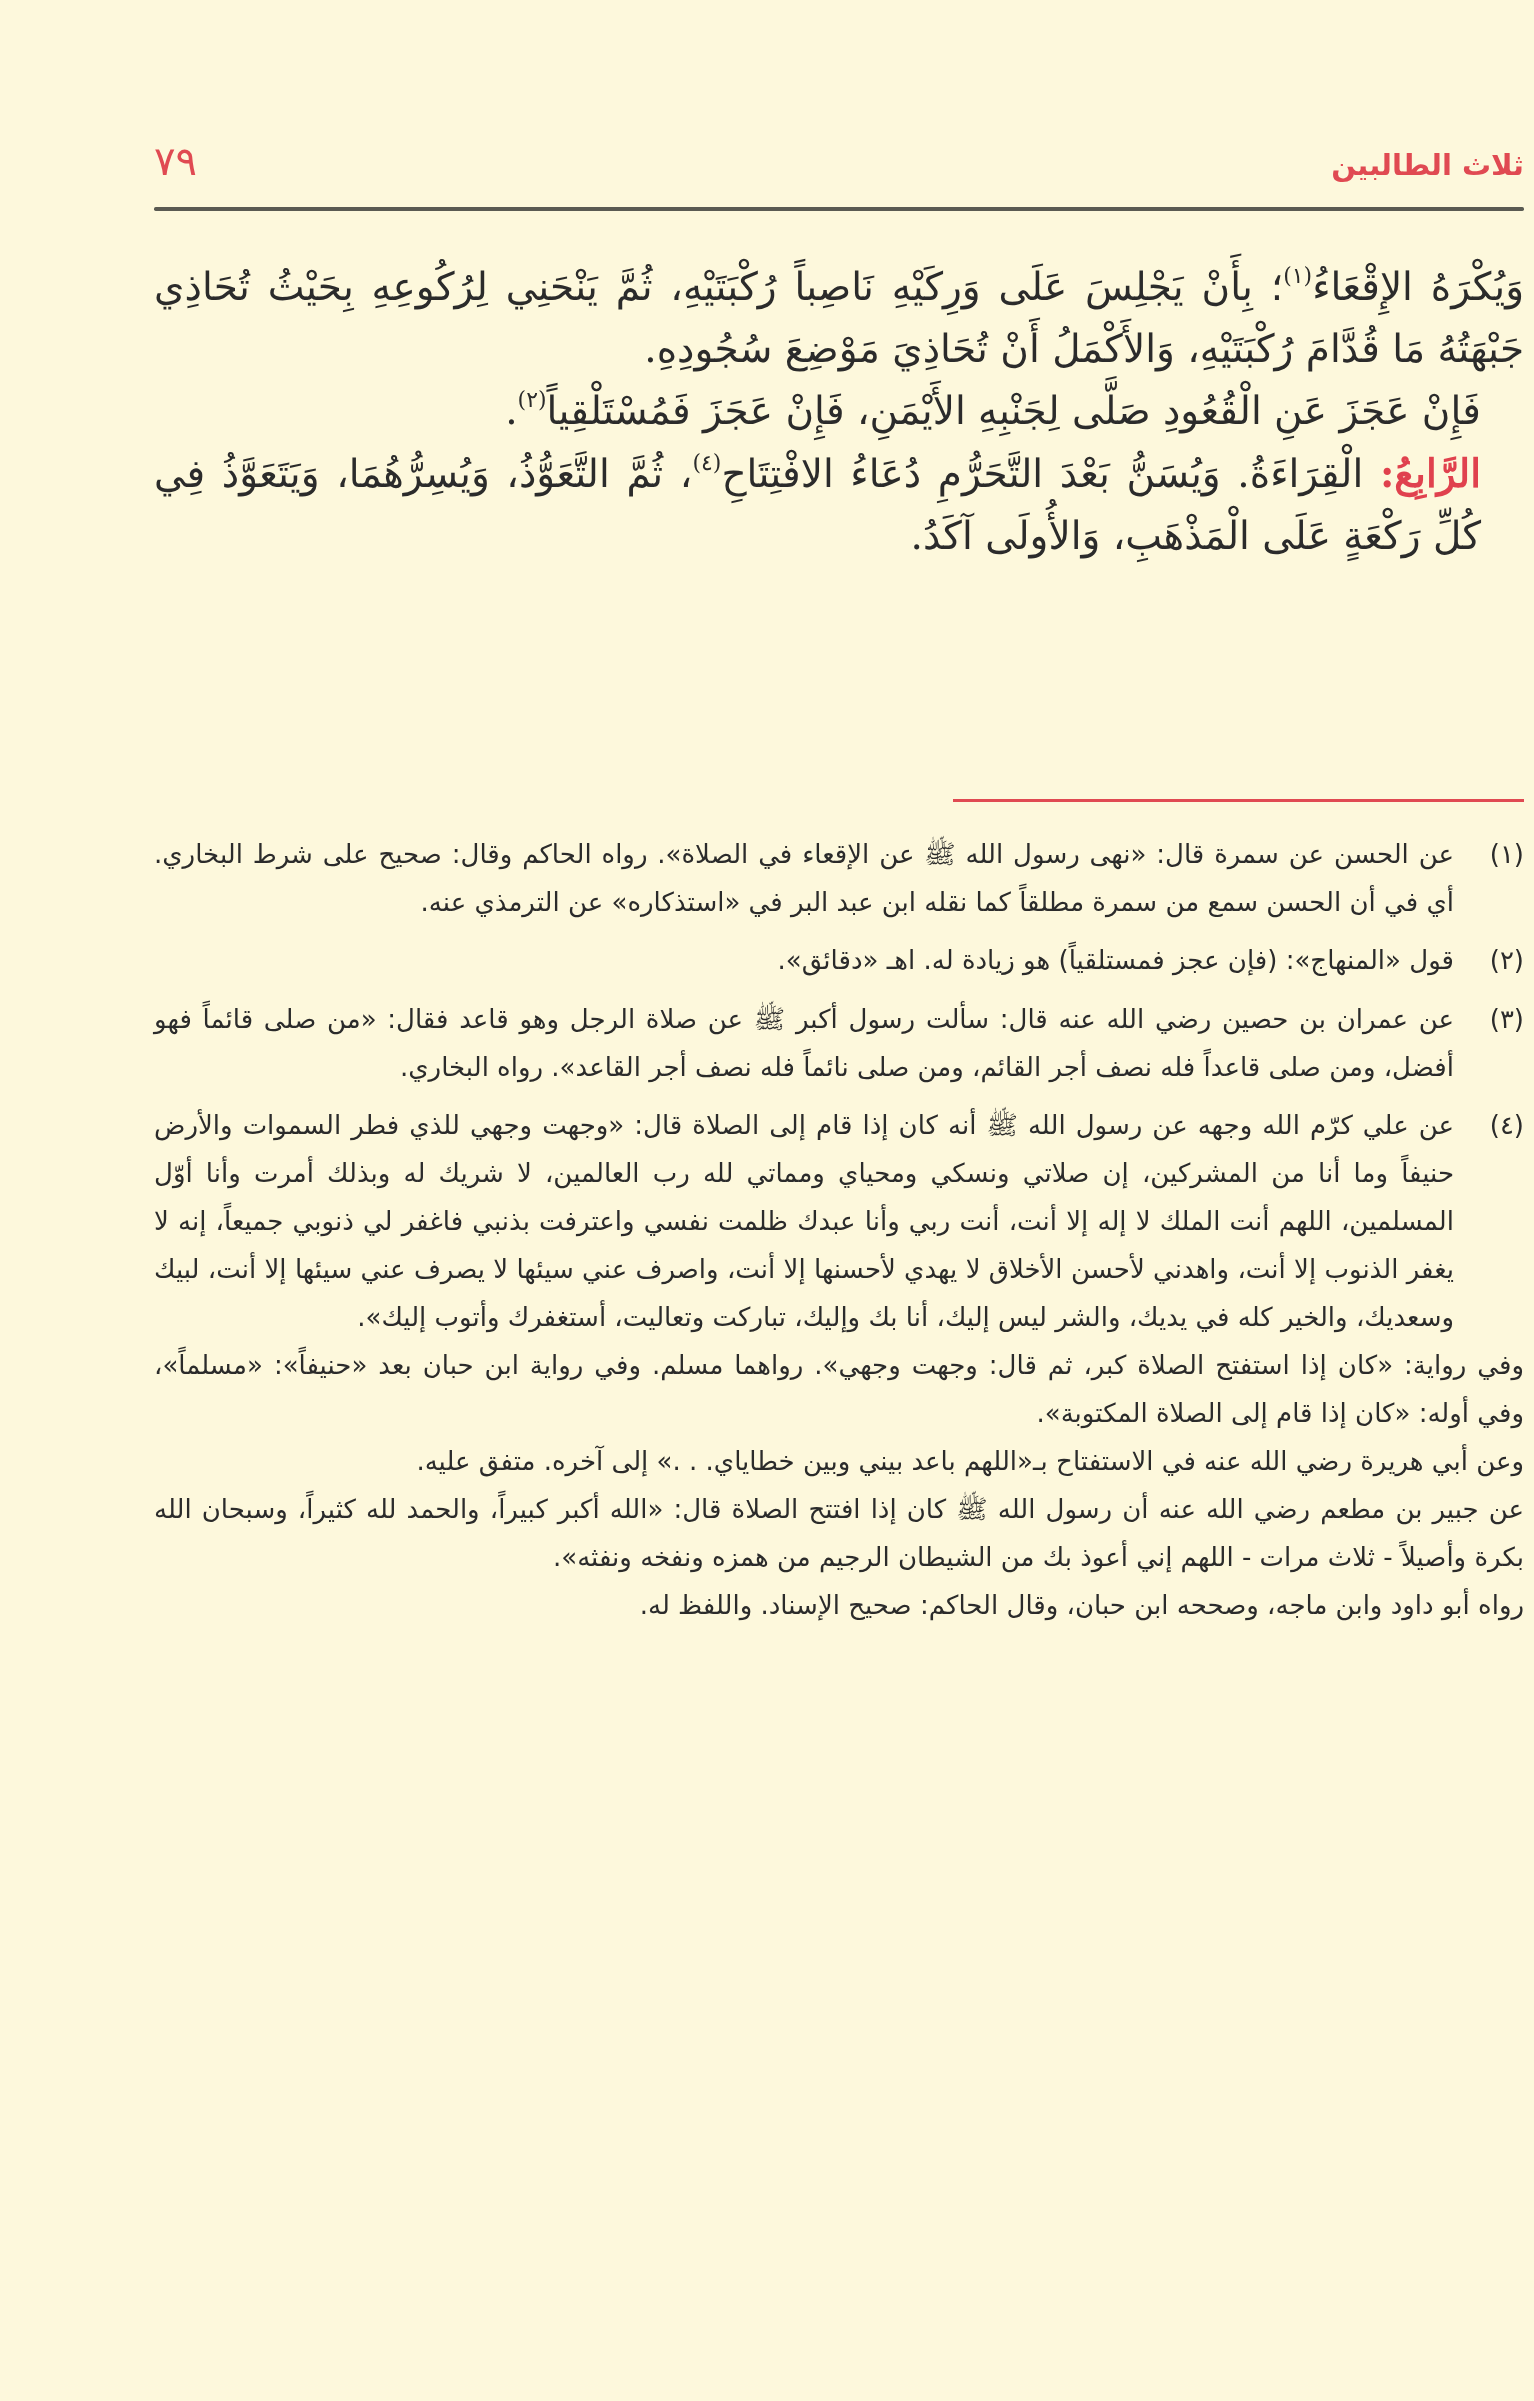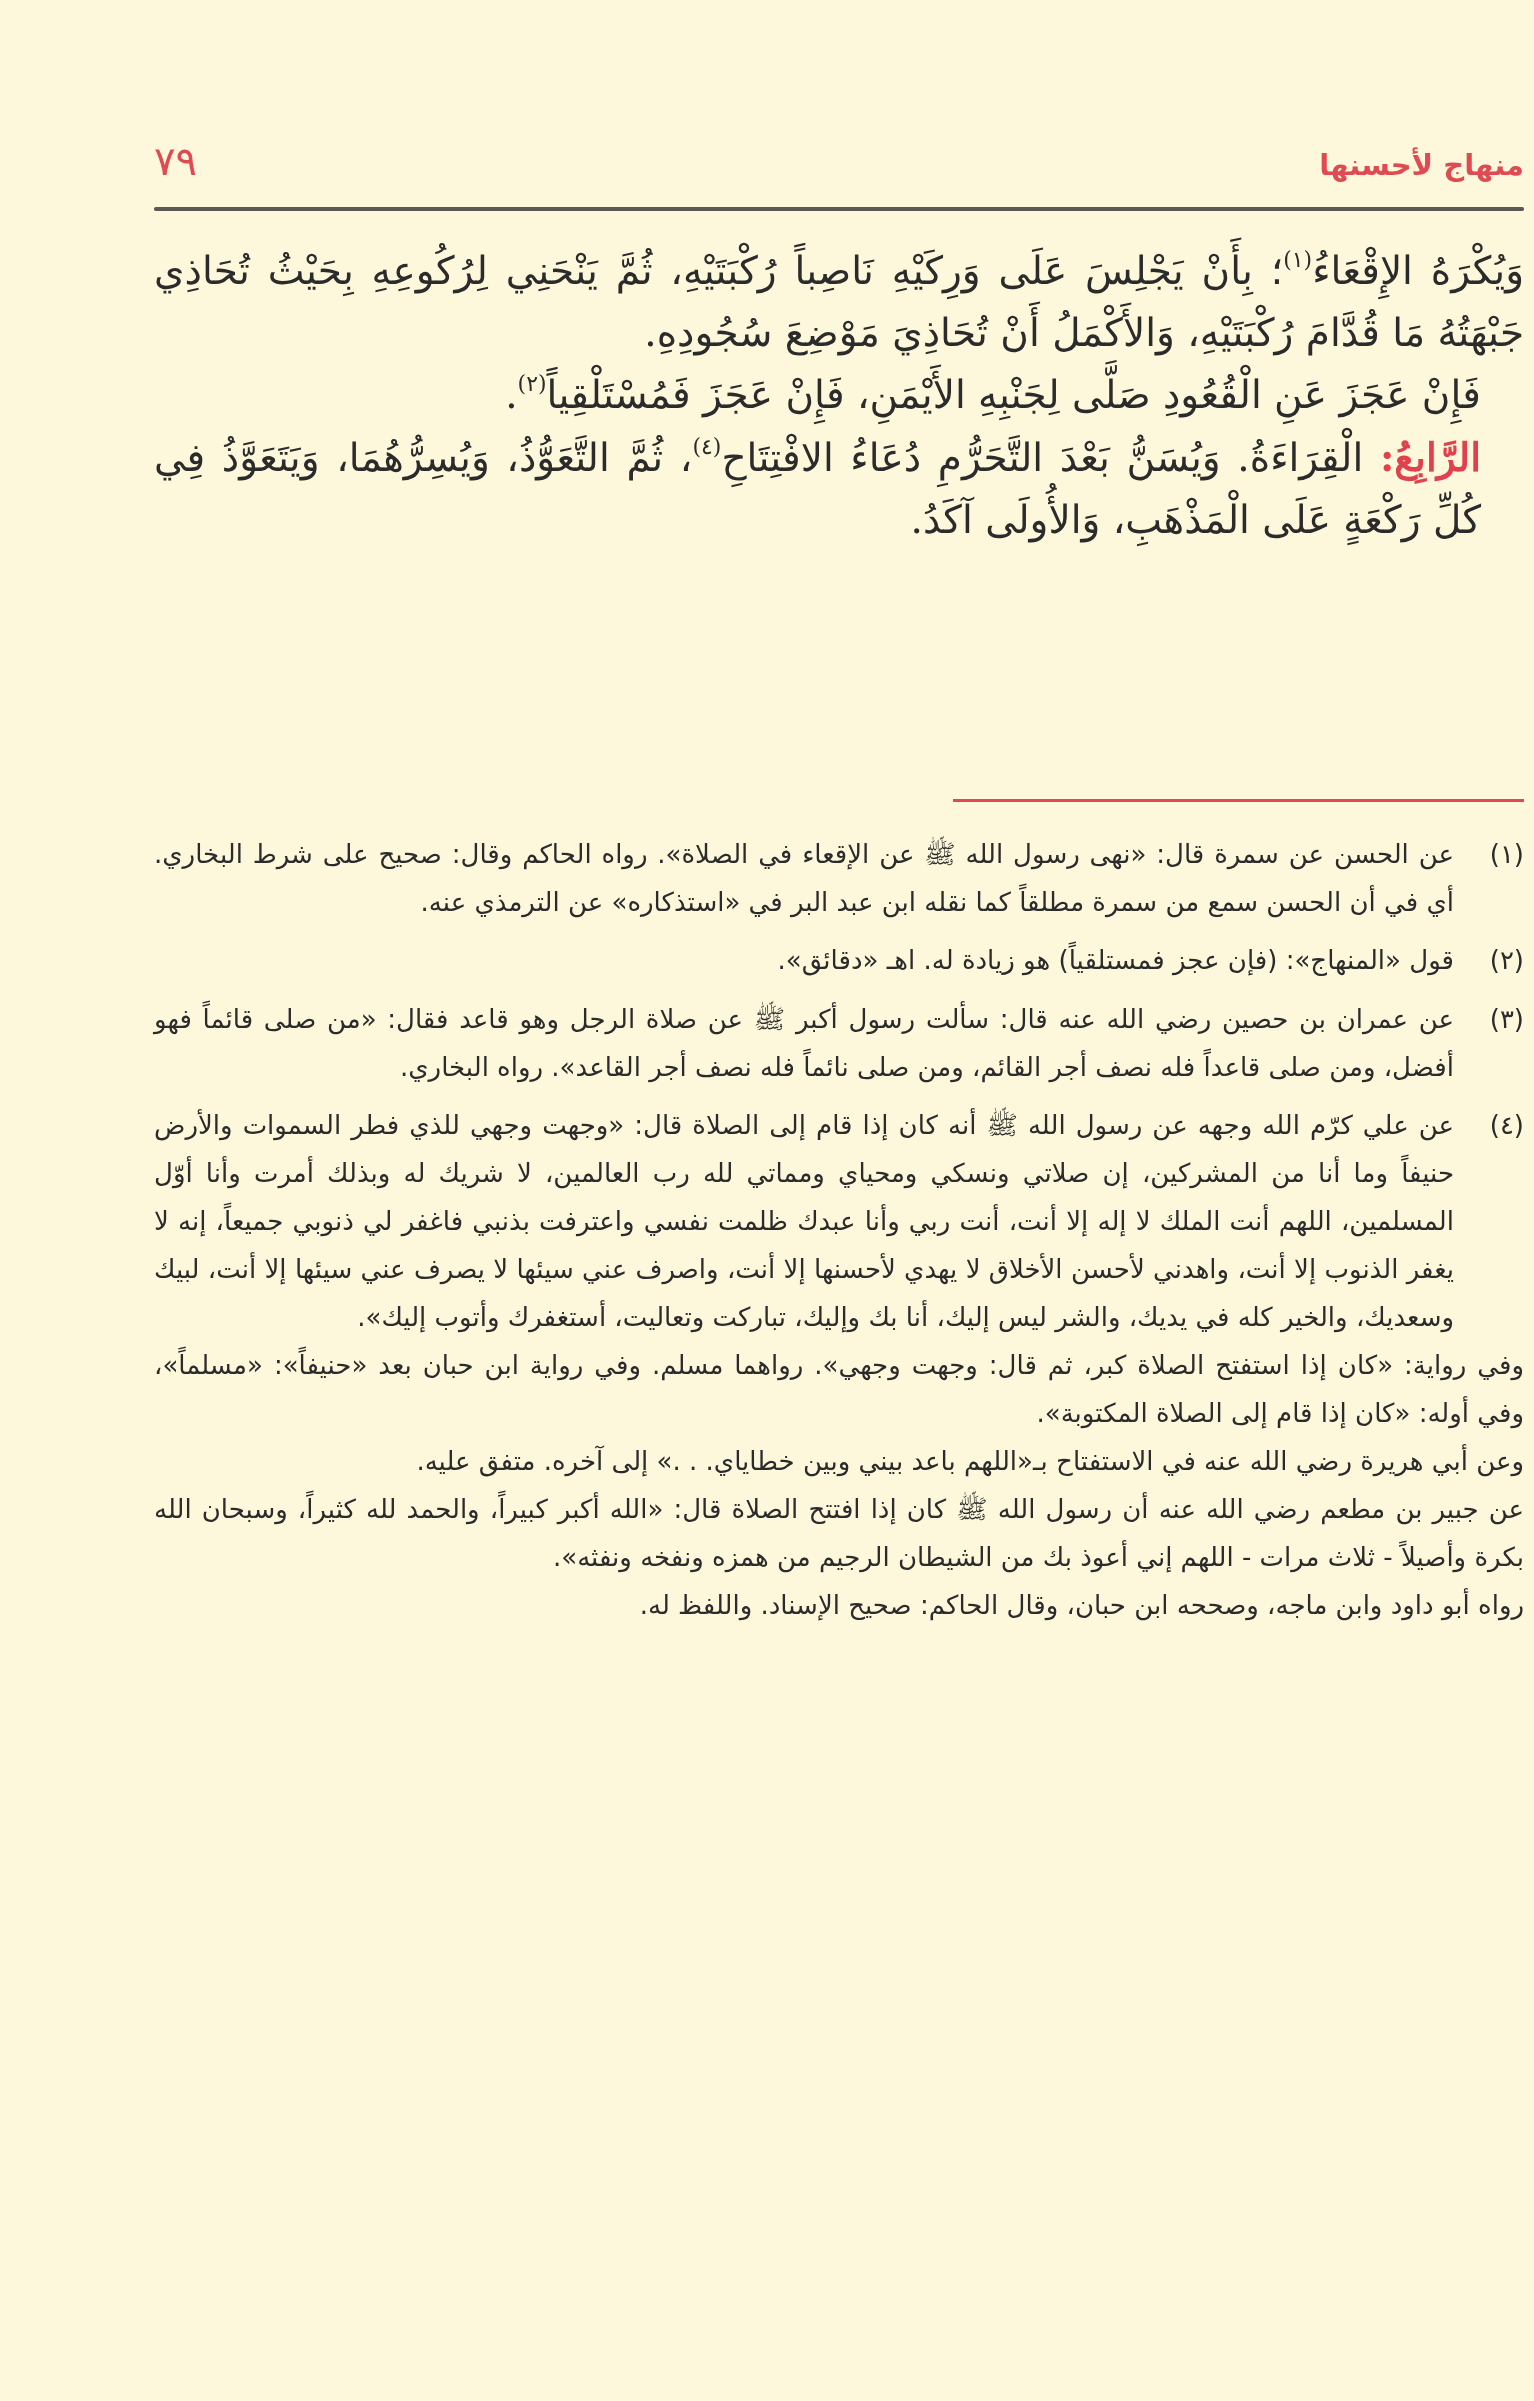--- a/index.html
+++ b/index.html
@@ -55,21 +55,21 @@
       top: 207px;
       left: 154px;
       width: 1370px;
       height: 4.3px;
       background: #5a5a52;
       border-radius: 1.7px;
     }
     
     .main-text {
       position: absolute;
-      top: 240px;
+      top: 256px;
       left: 0;
       right: 0;
       font-size: 39px;
       line-height: 62px;
       text-align: justify;
       text-align-last: right;
     }
     .main-text p {
       margin: 0;
     }
@@ -123,21 +123,21 @@
     }
   </style>
 </head>
 <body>
 
 <div class="header-rule"></div>
 
 <div class="page">
 
   <div class="header">
-    <div class="running-title">منهاج لأحسنها</div>
+    <div class="running-title">ثلاث الطالبين</div>
     <div class="page-number">٧٩</div>
   </div>
 
   <div class="main-text">
     <p>
       <span>وَيُكْرَهُ الإِقْعَاءُ</span><sup class="fn-ref">(١)</sup><span>؛ بِأَنْ يَجْلِسَ عَلَى وَرِكَيْهِ نَاصِباً رُكْبَتَيْهِ، ثُمَّ يَنْحَنِي لِرُكُوعِهِ بِحَيْثُ تُحَاذِي جَبْهَتُهُ مَا قُدَّامَ رُكْبَتَيْهِ، وَالأَكْمَلُ أَنْ تُحَاذِيَ مَوْضِعَ سُجُودِهِ.</span>
     </p>
     <p class="indent">
       <span>فَإِنْ عَجَزَ عَنِ الْقُعُودِ صَلَّى لِجَنْبِهِ الأَيْمَنِ، فَإِنْ عَجَزَ فَمُسْتَلْقِياً</span><sup class="fn-ref">(٢)</sup><span>.</span>
     </p>

